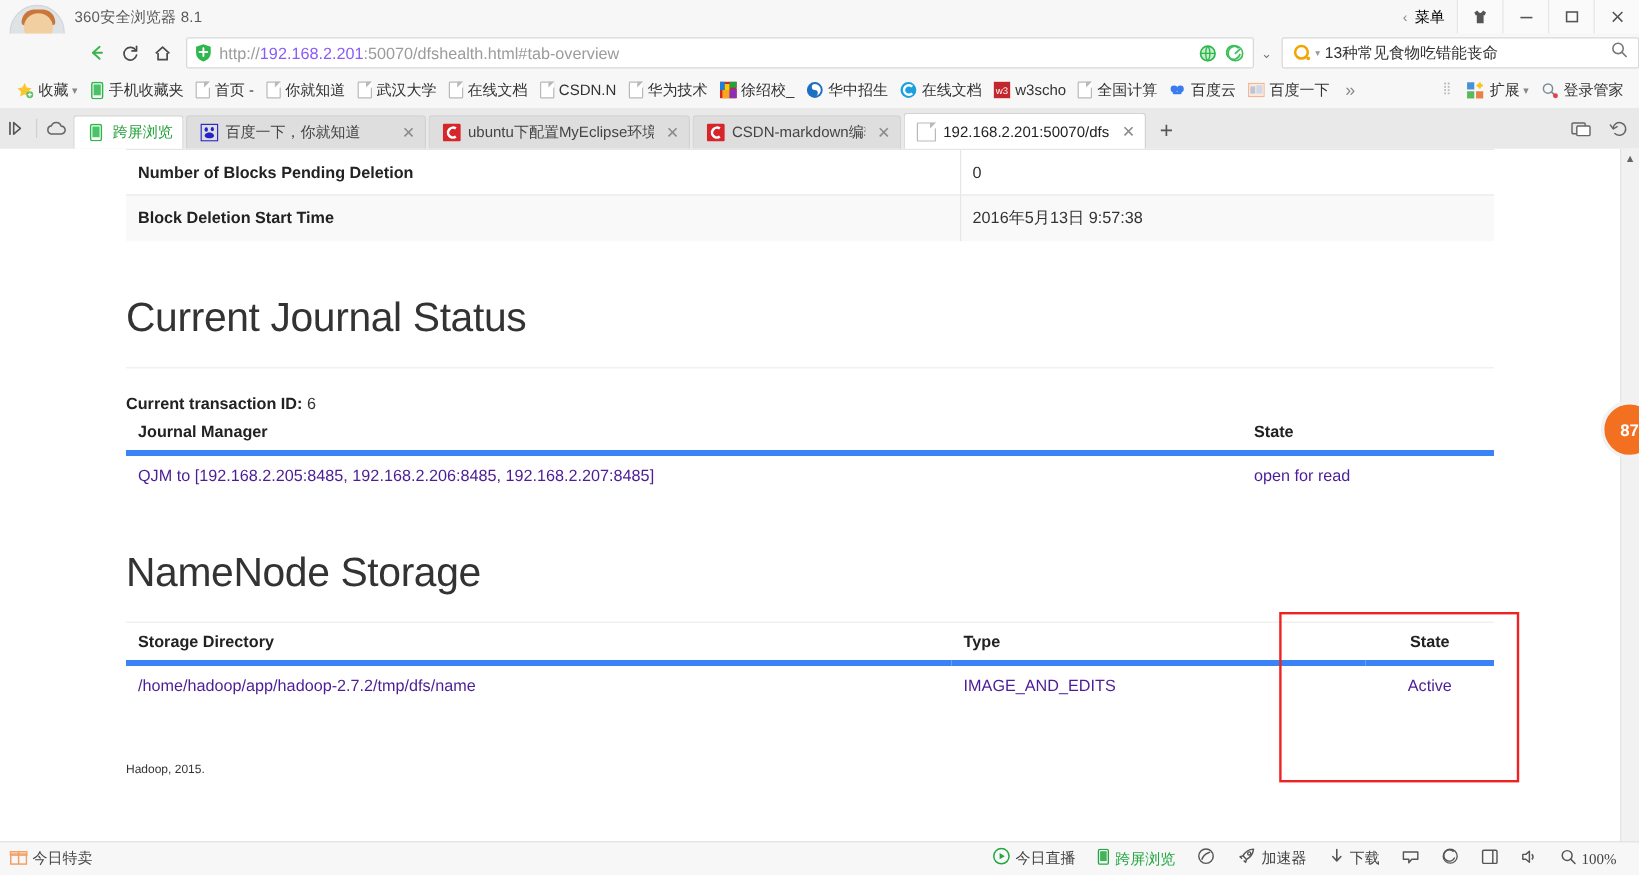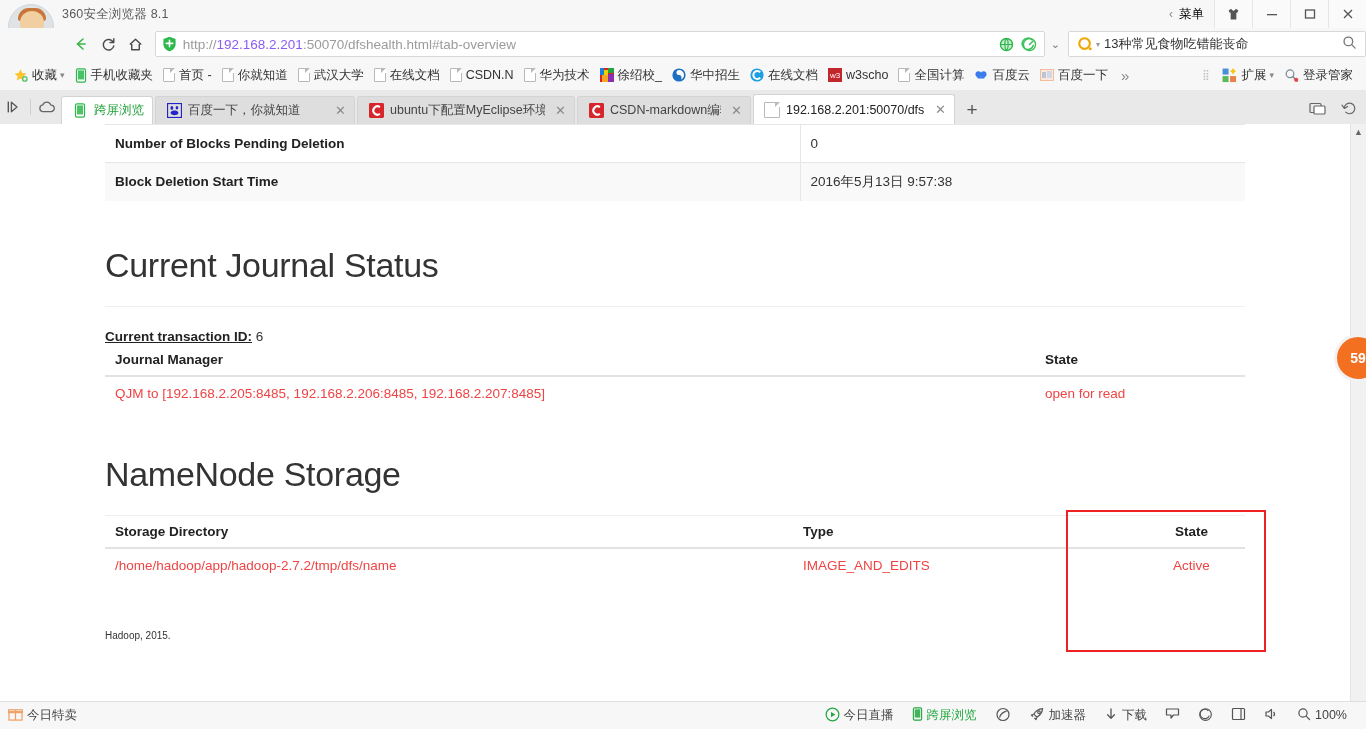--- a/index.html
+++ b/index.html
@@ -133,29 +133,29 @@
   .dtable tr.striped td { background: #f9f9f9; }
   .dtable td.k { font-weight: bold; color: #222; width: 695px; }
   .dtable td.v { border-left: 1px solid #e6e6e6; }
 
   h1.sec {
     font-size: 34px; font-weight: normal; color: #333; letter-spacing: -0.3px;
     margin: 46px 0 0 0; line-height: 1.1;
   }
   .hr { border-top: 1px solid #eeeeee; margin-top: 22px; }
   .txid { font-size: 13.5px; color: #333; margin-top: 22px; }
-  .txid b { font-weight: bold; color: #222; text-decoration: underline; }
+  .txid b { font-weight: bold; color: #222; }
 
   table.plain { width: 1140px; border-collapse: collapse; table-layout: fixed; }
   table.plain th {
     text-align: left; font-size: 13.5px; font-weight: bold; color: #222;
     padding: 8px 10px; border-bottom: 2px solid #e2e2e2;
   }
   table.plain td {
-    font-size: 13.5px; color: #ef4444; padding: 9px 10px; border-top: 1px solid #3b82f6;
+    font-size: 13.5px; color: #4c1d95; padding: 9px 10px; border-top: 5px solid #3b82f6;
   }
   .footer-note { font-size: 10px; color: #333; margin-top: 48px; }
 
   .redbox {
     position: absolute; border: 2px solid #ee2222; pointer-events: none;
   }
 
   
   .badge {
     position: absolute; right: -16px; top: 334px; width: 48px; height: 48px;
@@ -173,21 +173,21 @@
   .pscroll .thumb { position: absolute; left: 2px; top: 18px; width: 12px; height: 0px; background: #c9c9c9; border-radius: 6px; }
 
   
   .statusbar {
     position: absolute; left: 0; bottom: 0; width: 1366px; height: 28px;
     background: #f7f7f7; border-top: 1px solid #e0e0e0;
     display: flex; align-items: center; font-size: 12.5px; color: #444;
   }
   .sb-item { display: flex; align-items: center; gap: 4px; padding: 0 9px; white-space: nowrap; }
   .sb-left { padding-left: 8px; }
-  .sb-right { margin-left: auto; display: flex; align-items: flex-start; padding-right: 10px; }
+  .sb-right { margin-left: auto; display: flex; align-items: flex-end; padding-right: 10px; font-family: Liberation Serif, serif; }
   .green { color: #21a73f; }
   .orange { color: #f0a062; }
 </style>
 </head>
 <body>
 
 <div class="app">
 
   <div class="titlebar">
     <div class="browser-name">360安全浏览器 8.1</div>
@@ -577,21 +577,21 @@
       <div class="redbox" style="left:1066px; top:386px; width:200px; height:142px;"></div>
     </div>
   </div>
 
   <div class="pscroll">
     <div class="arrow">▲</div>
     <div class="thumb"></div>
   </div>
 
   <div class="badge">
-    <span>59</span>
+    <span>87</span>
   </div>
 
   <div class="statusbar">
     <div class="sb-item sb-left">
       <span class="orange">
         <svg width="15" height="14" viewBox="0 0 16 15">
             <rect x="1" y="5" width="14" height="9" fill="none" stroke="#f0a062" stroke-width="1.3"></rect>
             <rect x="0.4" y="3" width="15.2" height="3" fill="none" stroke="#f0a062" stroke-width="1.3"></rect>
             <path d="M8 3 V14" stroke="#f0a062" stroke-width="1.3"></path>
           </svg>

